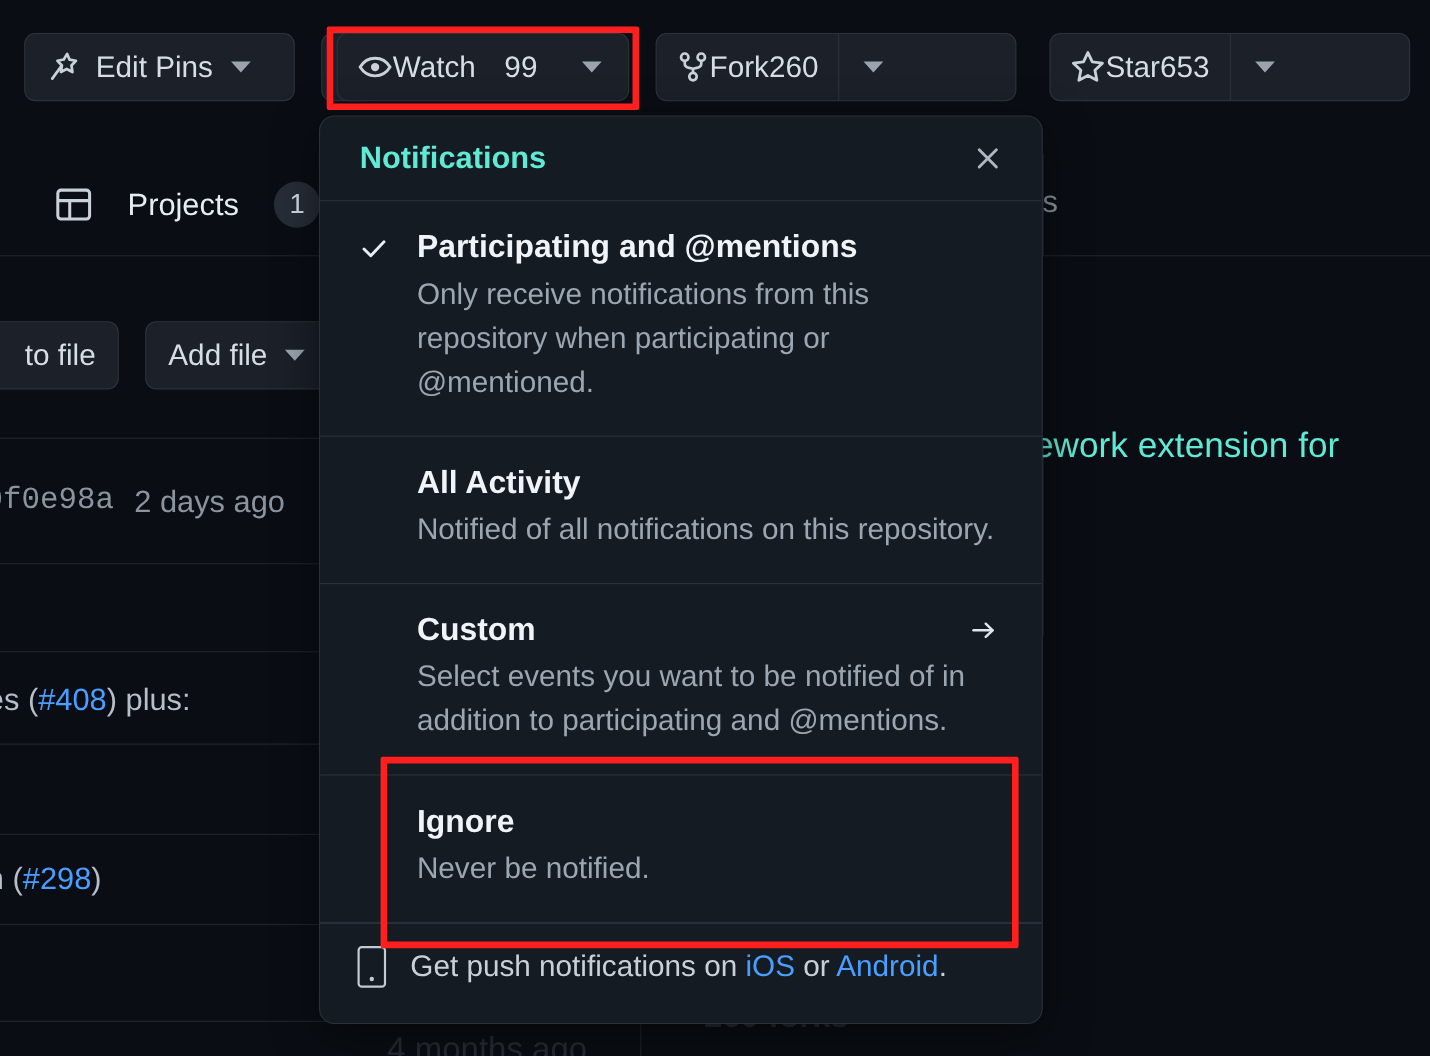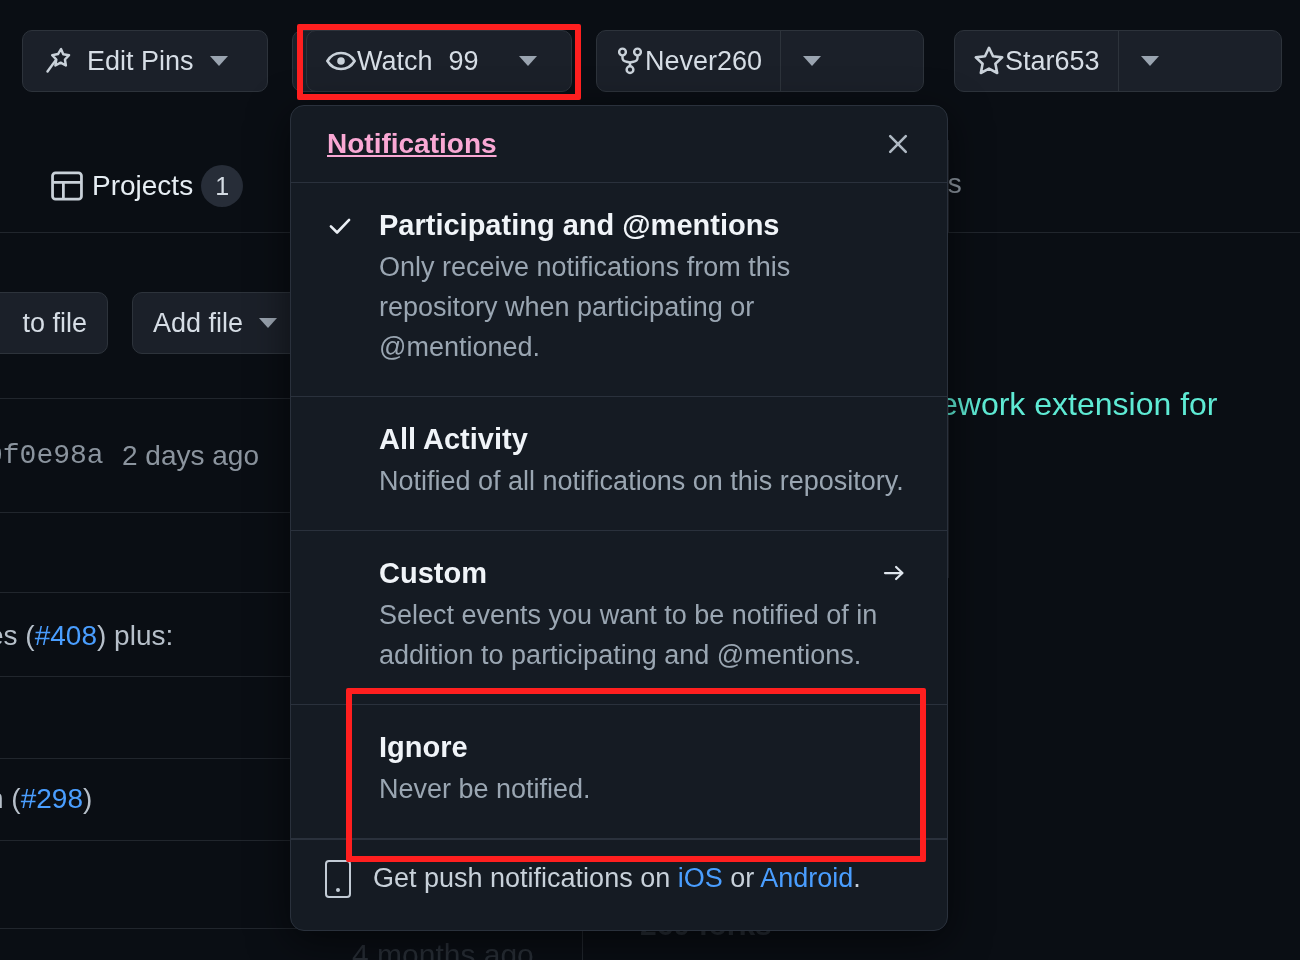--- a/index.html
+++ b/index.html
@@ -83,21 +83,21 @@
     width: 0; height: 0;
     border-left: 9px solid transparent;
     border-right: 9px solid transparent;
     border-top: 10px solid #9aa4b0;
   }
 
   .nav-item {
     position: absolute;
     display: flex;
     align-items: center;
-    gap: 8px;
+    gap: 32px;
     color: #e6edf3;
     font-size: 28px;
     white-space: nowrap;
   }
   .nav-item .badge {
     background: #272d38;
     color: #d4dbe3;
     border-radius: 50%;
     width: 42px; height: 42px;
     display: flex; align-items: center; justify-content: center;
@@ -142,24 +142,23 @@
 
   .panel-header {
     height: 77px;
     display: flex;
     align-items: center;
     justify-content: space-between;
     padding: 0 28px 0 36px;
     border-bottom: 1px solid #2a313c;
   }
   .panel-header .title {
-    color: #f9a8d4;
+    color: #5eead4;
     font-size: 28px;
     font-weight: bold;
-    text-decoration: underline;
   }
   .close-btn {
     width: 42px; height: 42px;
     display: flex; align-items: center; justify-content: center;
     color: #aeb8c2;
     font-size: 34px;
     line-height: 1;
     cursor: pointer;
   }
 
@@ -306,39 +305,39 @@
 
     <div class="btn-split" style="left:306px; top:30px; width:266px;">
       <div class="main">
         <span>
           <svg width="32" height="32" viewBox="0 0 16 16" fill="none" stroke="#c9d1d9" stroke-width="1.3">
             <path d="M1.2 8 C3 5 5.3 4 8 4 C10.7 4 13 5 14.8 8 C13 11 10.7 12 8 12 C5.3 12 3 11 1.2 8 Z"></path>
             <circle cx="8" cy="8" r="1.9" fill="#c9d1d9" stroke="none"></circle>
           </svg>
         </span>
         <span>Watch</span>
-        <span style="margin-left:16px;">99</span>
+        <span style="margin-left:26px;">99</span>
       </div>
       <div class="drop">
         <span class="caret"></span>
       </div>
     </div>
 
     <div class="btn-split" style="left:596px; top:30px; width:328px;">
       <div class="main">
         <span>
           <svg width="30" height="30" viewBox="0 0 16 16" fill="none" stroke="#c9d1d9" stroke-width="1.3">
             <circle cx="4" cy="3.2" r="1.8"></circle>
             <circle cx="12" cy="3.2" r="1.8"></circle>
             <circle cx="8" cy="12.6" r="1.8"></circle>
             <path d="M4 5 L4 6.4 C4 7.6 5 8.2 6.2 8.4 L8 8.8 L9.8 8.4 C11 8.2 12 7.6 12 6.4 L12 5"></path>
             <line x1="8" y1="8.8" x2="8" y2="10.8"></line>
           </svg>
         </span>
-        <span>Never</span>
+        <span>Fork</span>
         <span class="count-pill">260</span>
       </div>
       <div class="divider"></div>
       <div class="drop">
         <span class="caret"></span>
       </div>
     </div>
 
     <div class="btn-split" style="left:954px; top:30px; width:328px;">
       <div class="main">

